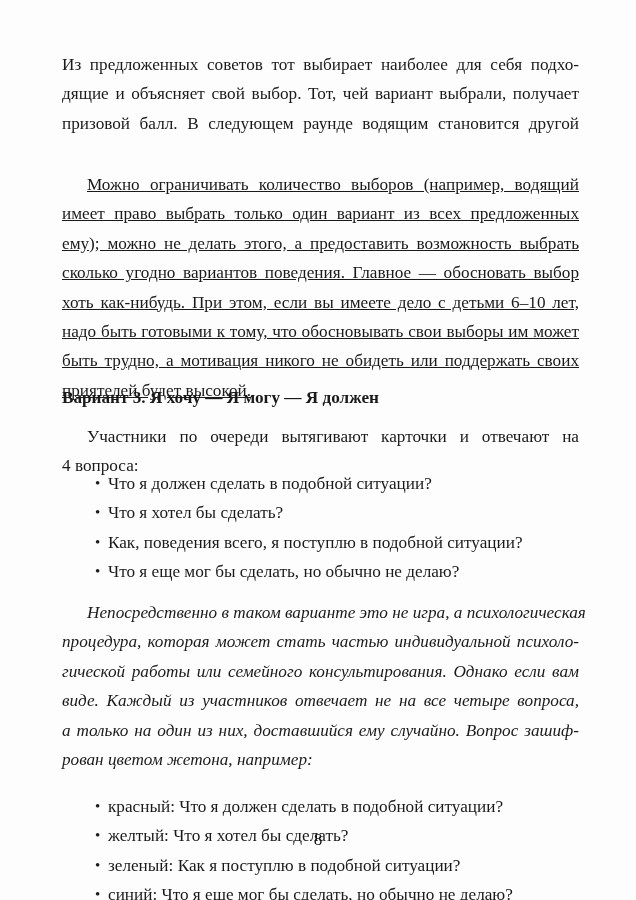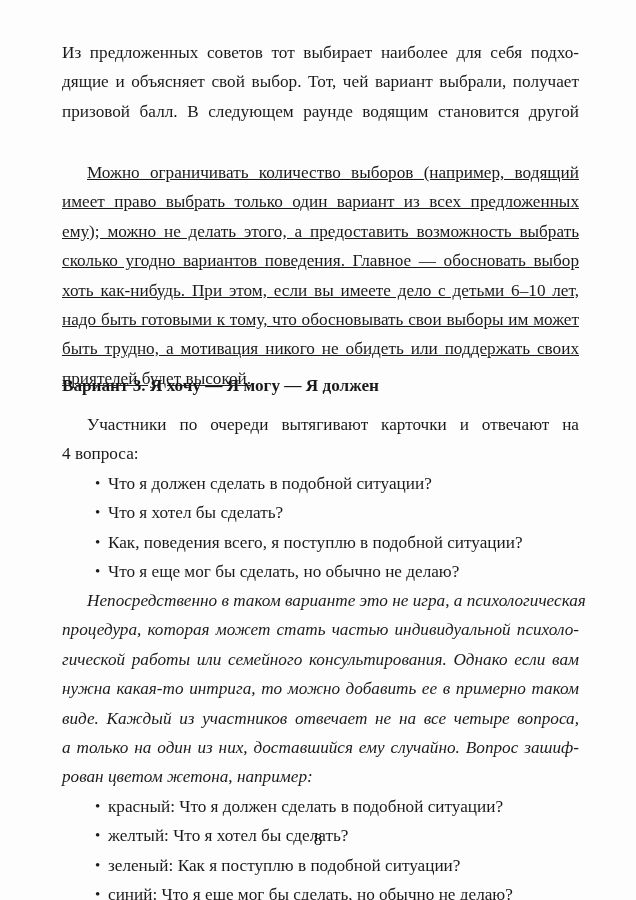--- a/index.html
+++ b/index.html
@@ -3,21 +3,21 @@
 <meta charset="utf-8">
 <style>
   html, body { margin: 0; padding: 0; background: #ffffff; }
   body { width: 636px; height: 900px; position: relative; overflow: hidden; }
   .page {
     position: absolute; left: 0; top: 0; width: 636px; height: 900px;
     background: #fdfdfd;
     font-family: "Liberation Serif", "DejaVu Serif", serif;
     color: #1a1a1a;
   }
-  .col { position: absolute; left: 62px; width: 517px; }
+  .col { position: absolute; left: 62px; width: 517px; margin-top: 12px; }
   .line {
     display: block; height: 29.4px; line-height: 29.4px;
     font-size: 17.2px; white-space: nowrap;
     text-align: justify; text-align-last: justify;
   }
   .line.last { text-align-last: left; }
   .line.indent { padding-left: 25px; }
   .heading {
     font-weight: bold; font-size: 17.2px;
     height: 29.4px; line-height: 29.4px; white-space: nowrap;
@@ -68,21 +68,20 @@
     <li class="bullet"><span class="dot">•</span><span>Что я должен сделать в подобной ситуации?</span></li>
     <li class="bullet"><span class="dot">•</span><span>Что я хотел бы сделать?</span></li>
     <li class="bullet"><span class="dot">•</span><span>Как, поведения всего, я поступлю в подобной ситуации?</span></li>
     <li class="bullet"><span class="dot">•</span><span>Что я еще мог бы сделать, но обычно не делаю?</span></li>
   </ul>
 
   <div class="col" style="top:586px;font-style:italic;">
     <span class="line indent">Непосредственно в таком варианте это не игра, а психологическая</span>
     <span class="line">процедура, которая может стать частью индивидуальной психоло-</span>
     <span class="line">гической работы или семейного консультирования. Однако если вам</span>
-    <span class="line">нужна какая-то интрига, то можно добавить ее в примерно таком</span>
     <span class="line">виде. Каждый из участников отвечает не на все четыре вопроса,</span>
     <span class="line">а только на один из них, доставшийся ему случайно. Вопрос зашиф-</span>
     <span class="line last">рован цветом жетона, например:</span>
   </div>
 
   <ul class="col bullets" style="top:792px;">
     <li class="bullet"><span class="dot">•</span><span>красный: Что я должен сделать в подобной ситуации?</span></li>
     <li class="bullet"><span class="dot">•</span><span>желтый: Что я хотел бы сделать?</span></li>
     <li class="bullet"><span class="dot">•</span><span>зеленый: Как я поступлю в подобной ситуации?</span></li>
     <li class="bullet"><span class="dot">•</span><span>синий: Что я еще мог бы сделать, но обычно не делаю?</span></li>

